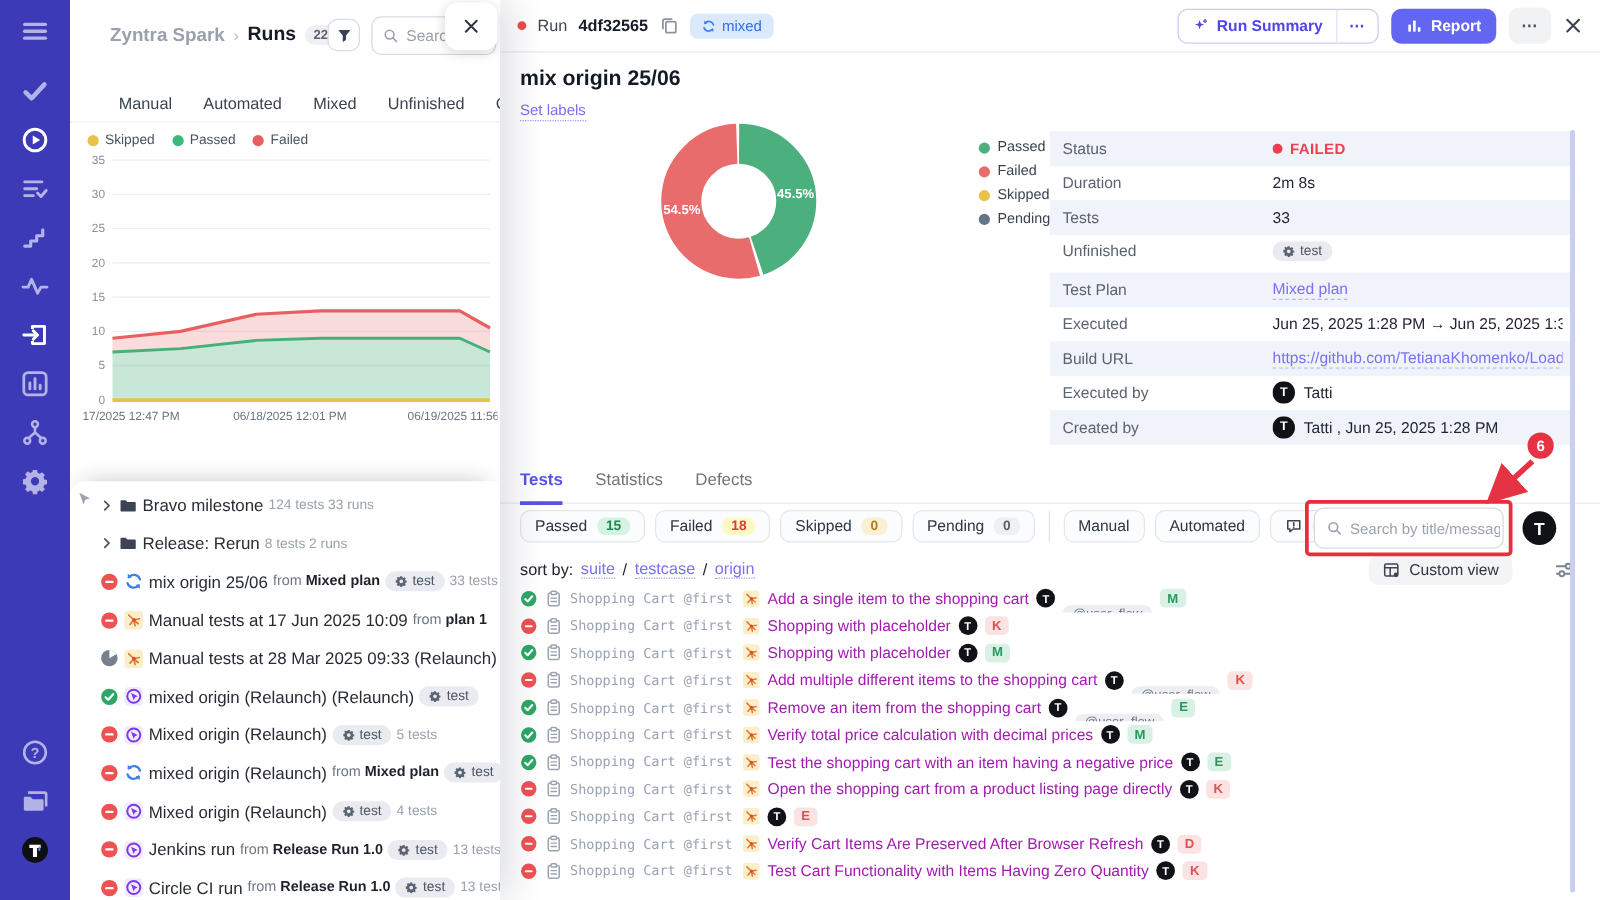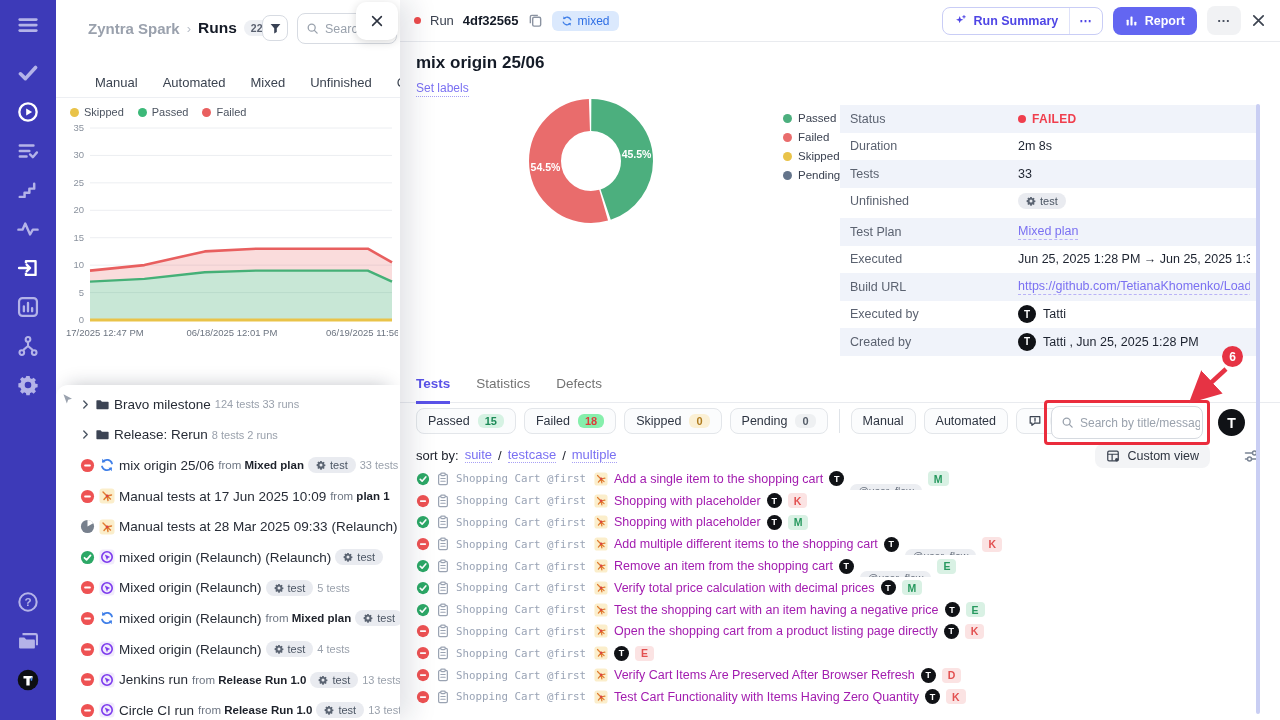--- a/index.html
+++ b/index.html
@@ -88,21 +88,21 @@
   .av27{width:27px;height:27px;font-size:14px;}
   .av15{width:15px;height:15px;font-size:9px;}
   .mtabs{position:absolute;left:0;top:376px;width:100%;height:27px;display:flex;gap:26px;padding-left:16px;border-bottom:1px solid #e9ebef;}
   .mtabs .tab{font-size:13.5px;color:#737373;padding-bottom:8px;}
   .mtabs .tab.active{color:#5a52e8;font-weight:bold;border-bottom:3px solid #5a52e8;margin-bottom:-2px;}
   .frow{position:absolute;left:16px;top:408px;display:flex;align-items:center;gap:8px;}
   .pill{display:flex;align-items:center;gap:8px;border:1px solid #e3e6ea;background:#fbfcfd;border-radius:8px;padding:5px 11px;font-size:12.5px;color:#2e3542;}
   .pill svg{width:14px;height:14px;color:#3c4452;}
   .pcount{border-radius:6px;padding:1px 7px;font-size:11px;font-weight:bold;}
   .pc-green{background:#d6f2e3;color:#1c8a57;}
-  .pc-red{background:#86efac;color:#dd3c3c;}
+  .pc-red{background:#fef9c3;color:#dd3c3c;}
   .pc-yellow{background:#fbf0d4;color:#b07c1f;}
   .pc-gray{background:#eef0f2;color:#555d69;}
   .fdivider{width:1px;height:24px;background:#dfe3e8;margin:0 3px;}
   .redbox{position:absolute;left:644px;top:400px;width:166px;height:45px;border:3px solid #ea2c3c;border-radius:4px;display:flex;align-items:center;justify-content:center;z-index:40;}
   .msearch{width:152px;height:33px;border:1px solid #d6dae0;border-radius:8px;background:#fff;display:flex;align-items:center;gap:6px;padding:0 9px;color:#9aa2ad;overflow:hidden;}
   .msearch svg{width:13px;height:13px;flex:0 0 auto;}
   .msearch input{border:0;outline:0;width:120px;font-size:12px;background:transparent;color:#333;}
   .msearch input::placeholder{color:#9aa2ad;}
   .mavatar{position:absolute;left:818px;top:409px;}
   .sortrow{position:absolute;left:16px;top:447px;font-size:13px;color:#20242e;display:flex;gap:6px;align-items:center;}
@@ -751,21 +751,21 @@
     </div>
   </div>
   <span class="avatar av27 mavatar">T</span>
 
   <div class="sortrow" id="sortRow">
       <span>sort by:</span>
       <a class="slink">suite</a>
       <span class="sep">/</span>
       <a class="slink">testcase</a>
       <span class="sep">/</span>
-      <a class="slink">multiple</a>
+      <a class="slink">origin</a>
     </div>
 
   <span class="cview">
     <span style="width:14px;height:14px;">
         <svg viewBox="0 0 16 16" width="100%" height="100%" fill="none">
           <rect x="2" y="2.5" width="12" height="11" rx="1.5" stroke="currentColor" stroke-width="1.4"></rect>
           <path d="M2 6h12M7 6v7.5" stroke="currentColor" stroke-width="1.4"></path>
           <circle cx="12.3" cy="12.3" r="2" fill="currentColor"></circle>
         </svg>
       </span>

